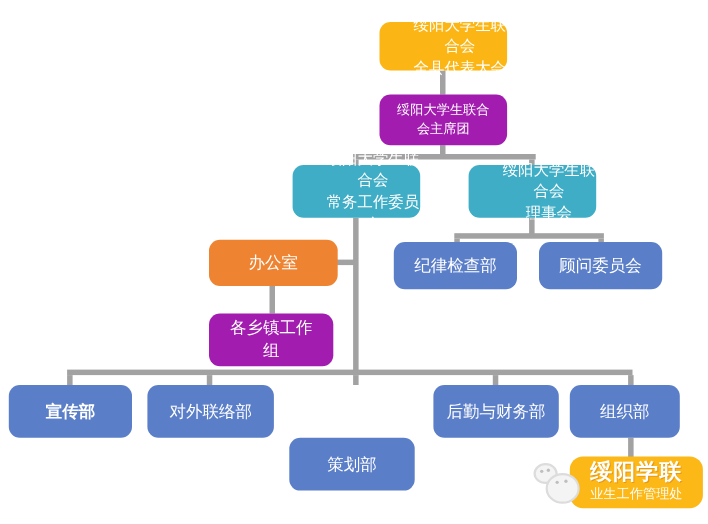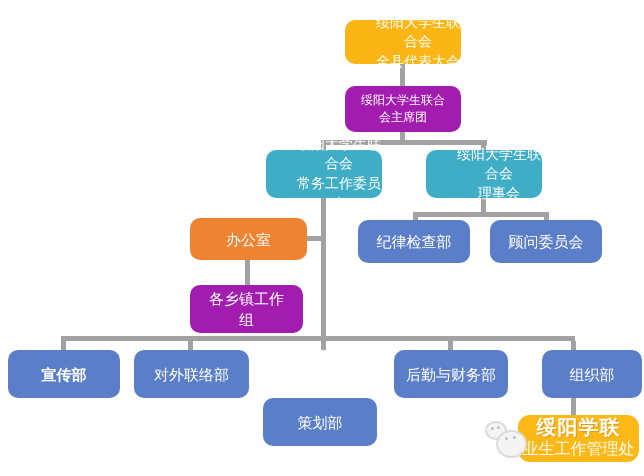--- a/index.html
+++ b/index.html
@@ -26,21 +26,21 @@
   .wm-box{
     position:absolute;left:518px;top:415px;width:121px;height:47px;
     background:#FCB817;border-radius:12px;color:#fff;
     display:flex;flex-direction:column;align-items:center;justify-content:center;
     overflow:hidden;
   }
   .wm-title{
     font-size:20px;font-weight:bold;letter-spacing:1px;line-height:1;
     text-shadow:1px 1px 0 rgba(228,146,16,0.85);white-space:nowrap;
   }
-  .wm-sub{font-size:16px;margin-top:2px;opacity:.95;white-space:nowrap;}
+  .wm-sub{font-size:12px;margin-top:2px;opacity:.95;white-space:nowrap;}
   .mascot{position:absolute;left:485px;top:419px;width:50px;height:44px;z-index:5;}
   .mascot .bub{
     position:absolute;background:#F4F4F4;border:2px solid #DCDCDC;border-radius:50%;
   }
   .mascot .b1{left:0;top:2px;width:18px;height:15px;}
   .mascot .b2{left:11px;top:11px;width:27px;height:24px;}
   .mascot .eye{position:absolute;width:3px;height:3px;border-radius:50%;background:#BFBFBF;}
 </style>
 </head>
 <body>
@@ -113,21 +113,21 @@
   </div>
 
   <div class="node c-blue fs-l" style="left:263px;top:350px;width:114px;height:48px;margin-top:48px;">
     <span class="ln">策划部</span>
   </div>
 
   <div class="node c-blue fs-l" style="left:394px;top:350px;width:114px;height:48px;">
     <span class="ln">后勤与财务部</span>
   </div>
 
-  <div class="node c-blue fs-l" style="left:518px;top:350px;width:100px;height:48px;margin-left:24px;">
+  <div class="node c-blue fs-l" style="left:518px;top:350px;width:100px;height:48px;">
     <span class="ln">组织部</span>
   </div>
 
   <div class="wm-box">
     <span class="wm-title">绥阳学联</span>
     <span class="wm-sub">业生工作管理处</span>
   </div>
   <div class="mascot">
     <span class="bub b1">
         <span class="eye" style="left:4px;top:4px;"></span>

